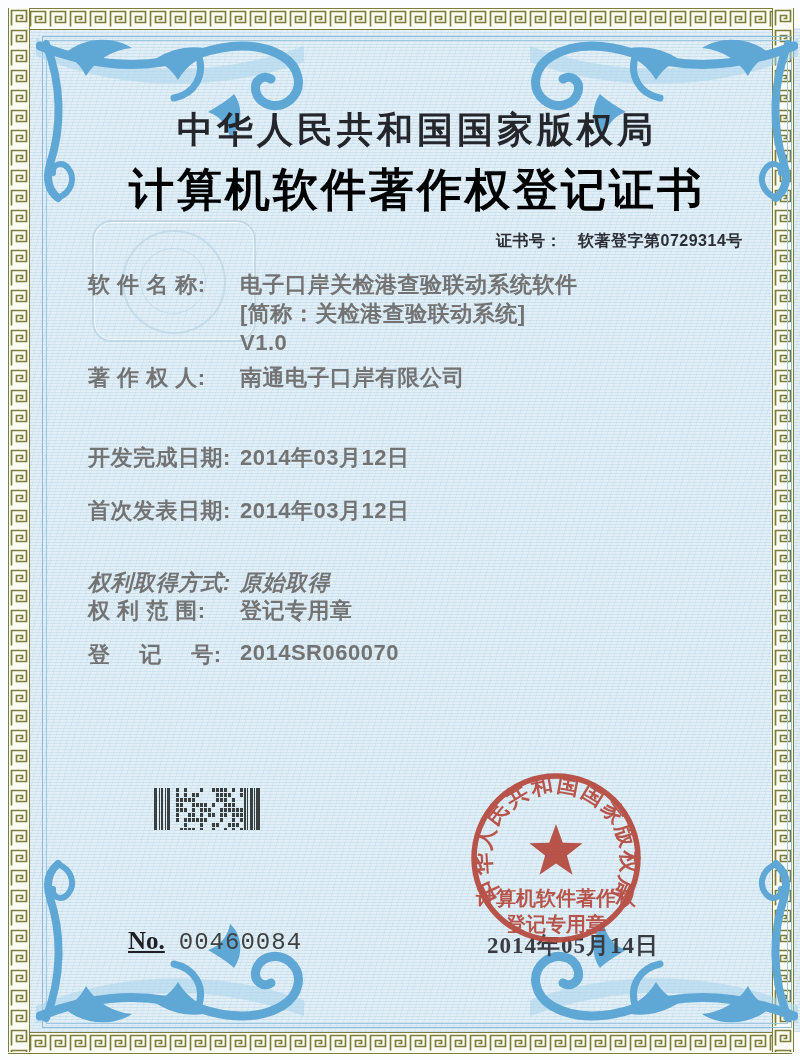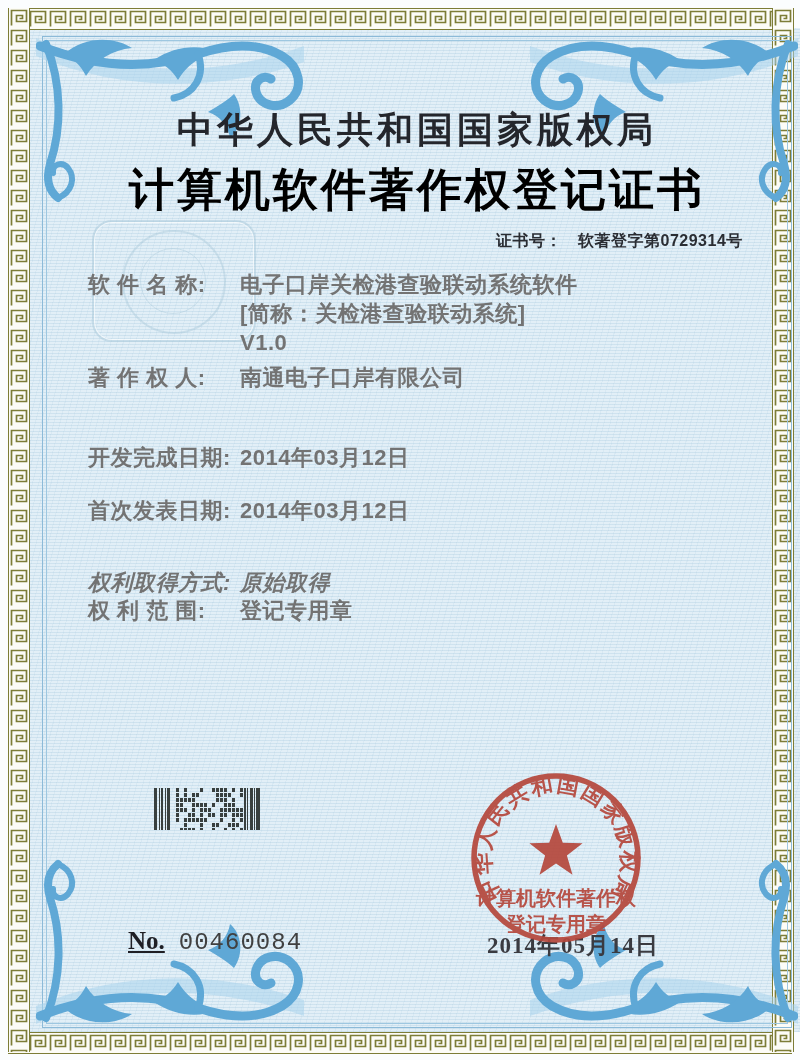--- a/index.html
+++ b/index.html
@@ -746,20 +746,24 @@
   <div class="row r-acq">
     <span class="lbl">权利取得方式:</span>
     <span class="val">原始取得</span>
   </div>
 
   <div class="row r-scope">
     <span class="lbl">权 利 范 围:</span>
     <span class="val">登记专用章</span>
   </div>
 
+  <div class="row r-reg">
+    <span class="lbl">登　 记　 号:</span>
+    <span class="val">2014SR060070</span>
+  </div>
 
 
   <div class="barcode"><svg width="116" height="42" viewBox="0 0 116 42">
         <rect x="0" y="0" width="3" height="42" fill="#39403f"></rect>
         <rect x="5" y="0" width="1" height="42" fill="#39403f"></rect>
         <rect x="7" y="0" width="2" height="42" fill="#39403f"></rect>
         <rect x="11" y="0" width="1" height="42" fill="#39403f"></rect>
         <rect x="13" y="0" width="3" height="42" fill="#39403f"></rect>
         <rect x="22" y="0" width="3" height="4" fill="#39403f"></rect>
         <rect x="22" y="5" width="3" height="4" fill="#39403f"></rect>

